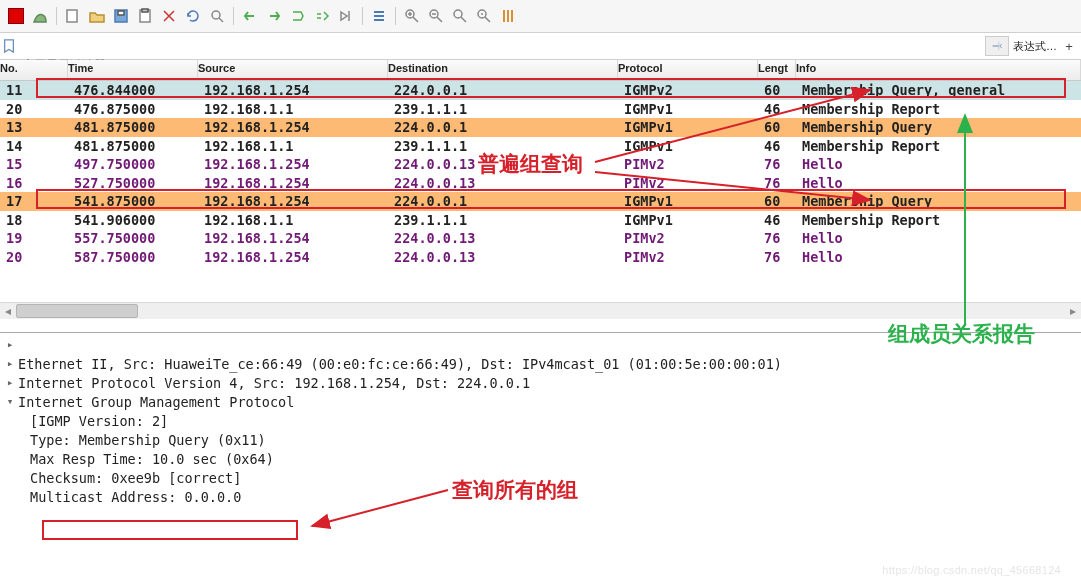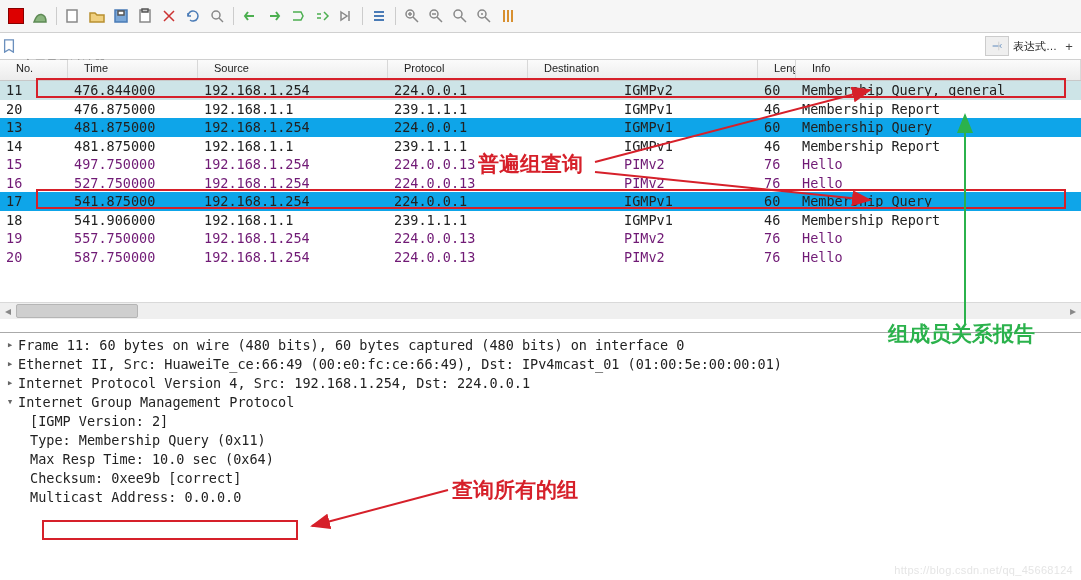--- a/index.html
+++ b/index.html
@@ -65,38 +65,38 @@
   }
   .pl-header {
     display: flex;
     height: 20px;
     background: linear-gradient(#fbfbfb,#ececec);
     border-bottom: 1px solid #c8c8c8;
     color: #222;
     font-family: Arial, sans-serif;
     font-size: 11px;
   }
-  .hc { border-right:1px solid #d8d8d8; padding: 2px 16px; box-sizing:border-box; overflow:hidden; white-space:nowrap; }
+  .hc { border-right:1px solid #d8d8d8; padding: 2px 0; box-sizing:border-box; overflow:hidden; white-space:nowrap;font-weight:bold; }
   .c-no   { width:68px; }
   .c-time { width:130px; }
   .c-src  { width:190px; }
   .c-dst  { width:230px; }
   .c-proto{ width:140px; }
   .c-len  { width:38px; text-align:left; padding-right:6px;}
   .c-info { flex:1; }
-  .pl-rows { overflow-y:auto; height:221px; font-family: Consolas, "DejaVu Sans Mono", monospace; }
+  .pl-rows { overflow-y:auto; height:221px; font-family: Consolas, "DejaVu Sans Mono", monospace; font-weight: bold; }
   .row {
     display:flex; height:18.5px; line-height:18.5px;
     font-size: 13.5px;
     white-space: nowrap;
   }
   .row .cell { padding: 0 6px; box-sizing:border-box; overflow:hidden; }
   .row.faded { color:#701a75; }
   .row.sel { background:#cde4e7; }
-  .row.yellow { background:#0ea5e9; }
+  .row.yellow { background:#fdba74; }
 
   .pl-scroll-h { height:16px; background:#efefef; border-top:1px solid #d9d9d9; position:relative; }
   .sh-thumb { position:absolute; left:0; top:1px; height:12px; width:120px; background:#cfcfcf; border:1px solid #b5b5b5; border-radius:2px; }
   .sh-arrow { position:absolute; top:0; width:16px; height:16px; display:flex;align-items:center;justify-content:center; color:#888; }
 
   .details {
     height: 252px;
     overflow-y:auto;
     font-family: Consolas, "DejaVu Sans Mono", monospace;
     font-size: 13.5px;
@@ -110,21 +110,21 @@
   .hl-box { border:2px solid #d6202a; position:absolute; pointer-events:none; box-sizing:border-box; }
 
   .anno-text { position:absolute; font-family: "Microsoft YaHei","SimSun",sans-serif; font-weight:bold; pointer-events:none; }
   .anno-red  { color:#d6202a; font-size:21px; }
   .anno-green{ color:#2bb24c; font-size:21px; }
 
   svg.overlay { position:absolute; left:0; top:0; width:1081px; height:580px; pointer-events:none; }
 
   .watermark {
     position:absolute;
-    right:8px; bottom:4px;
+    right:20px; bottom:4px;
     color:#e5e5e5;
     font-size:11px;
     font-family: Arial, sans-serif;
     letter-spacing:0.3px;
   }
 </style>
 </head>
 <body>
 
 <div class="toolbar">
@@ -257,22 +257,22 @@
     <span class="expr-label">表达式…</span>
     <span class="plus-btn">+</span>
   </div>
 </div>
 
 <div class="packet-list">
   <div class="pl-header">
     <div class="hc c-no">No.</div>
     <div class="hc c-time">Time</div>
     <div class="hc c-src">Source</div>
+    <div class="hc c-dst">Destination</div>
     <div class="hc c-proto">Protocol</div>
-    <div class="hc c-dst">Destination</div>
     <div class="hc c-len">Lengt</div>
     <div class="hc c-info">Info</div>
   </div>
   <div class="pl-rows" id="pl-rows">
       <div class="row sel">
         <div class="cell c-no">11</div>
         <div class="cell c-time">476.844000</div>
         <div class="cell c-src">192.168.1.254</div>
         <div class="cell c-dst">224.0.0.1</div>
         <div class="cell c-proto">IGMPv2</div>
@@ -364,21 +364,20 @@
   <div class="pl-scroll-h">
     <div class="sh-arrow" style="left:0">◂</div>
     <div class="sh-thumb" style="left:16px"></div>
     <div class="sh-arrow" style="right:0">▸</div>
   </div>
 </div>
 
 <div class="details">
   <div class="dline">
     <span class="tree-caret">▸</span>
-    <span>Frame 11: 60 bytes on wire (480 bits), 60 bytes captured (480 bits) on interface 0</span>
   </div>
   <div class="dline">
     <span class="tree-caret">▸</span>
     <span>Ethernet II, Src: HuaweiTe_ce:66:49 (00:e0:fc:ce:66:49), Dst: IPv4mcast_01 (01:00:5e:00:00:01)</span>
   </div>
   <div class="dline">
     <span class="tree-caret">▸</span>
     <span>Internet Protocol Version 4, Src: 192.168.1.254, Dst: 224.0.0.1</span>
   </div>
   <div class="dline">

